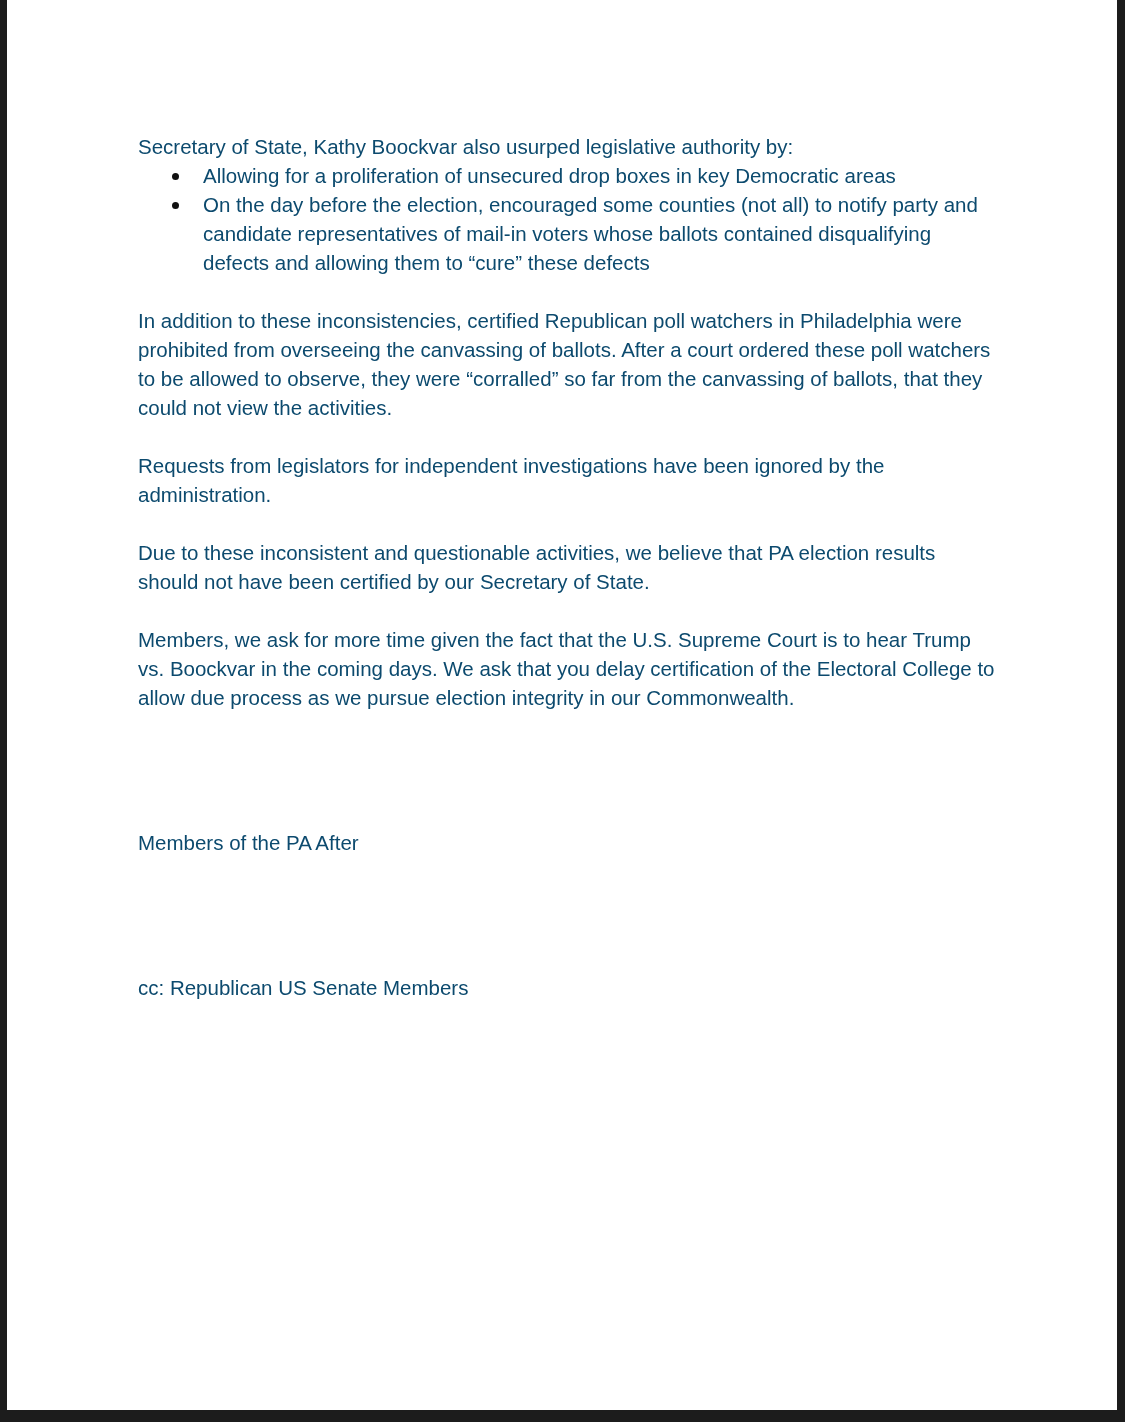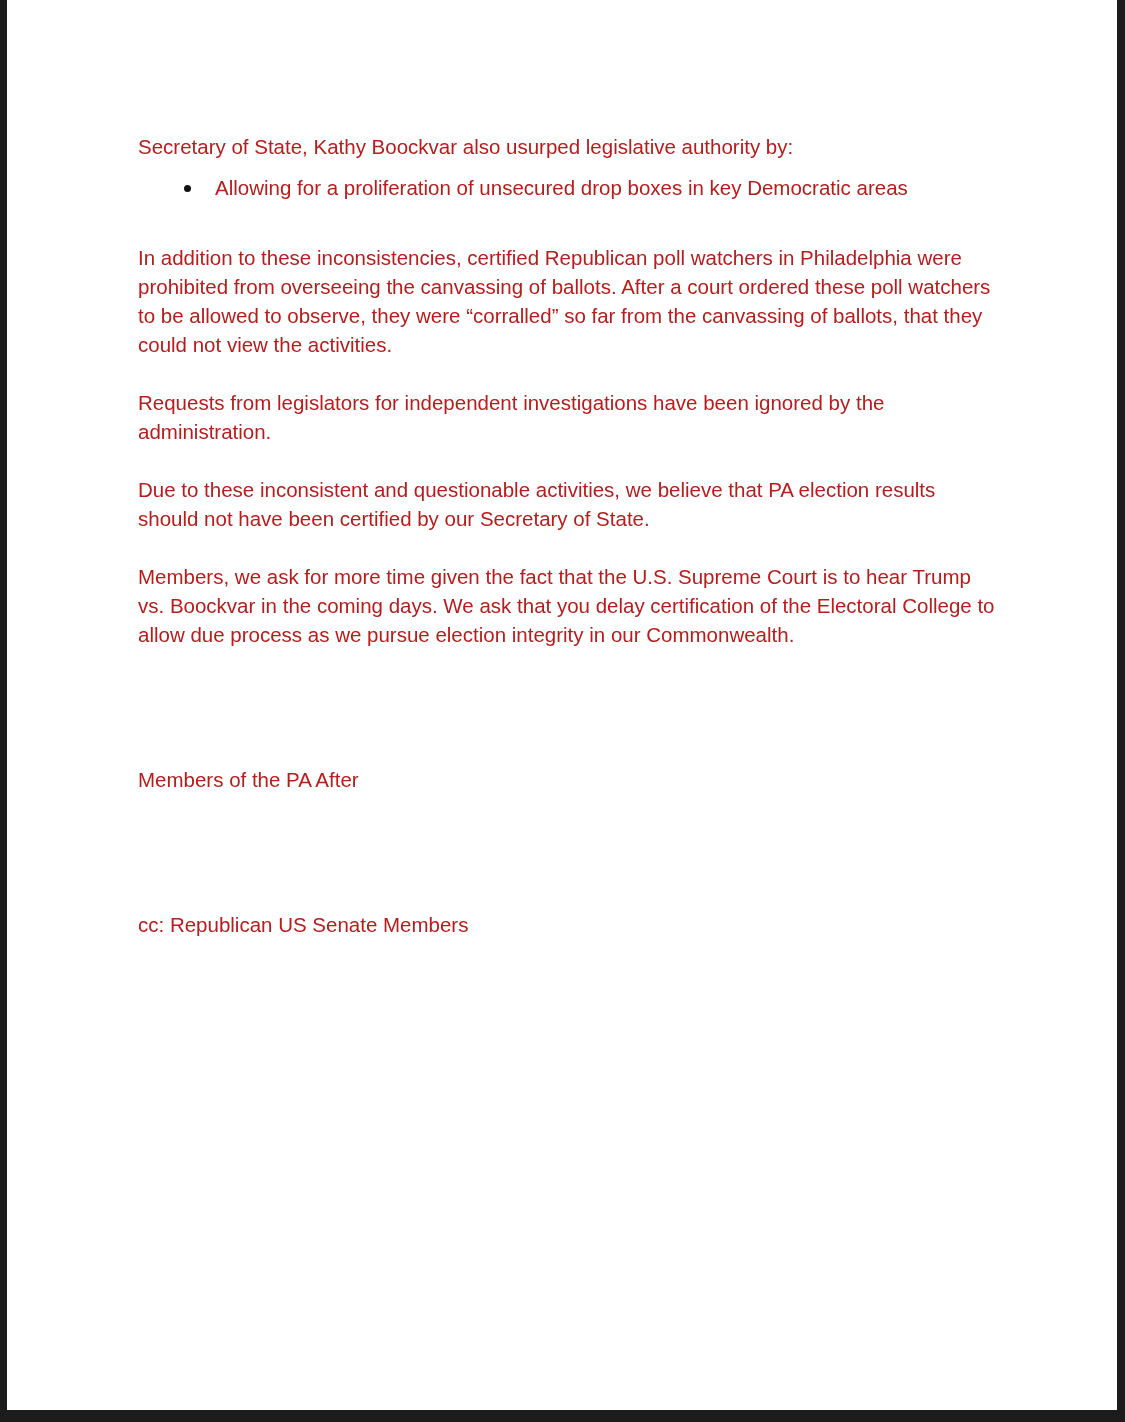--- a/index.html
+++ b/index.html
@@ -20,31 +20,31 @@
       top: 0;
       width: 1110px;
       height: 1410px;
       background: #ffffff;
     }
     .content {
       position: absolute;
       left: 131px;
       top: 132px;
       width: 860px;
-      color: #b91c1c;
+      color: #0c4a6e;
       font-size: 20.5px;
       line-height: 29px;
     }
     p {
       margin: 0;
     }
     .gap { height: 29px; }
     .bullets {
       list-style: none;
-      margin: 12px;
+      margin: 0;
       padding: 0;
     }
     .bullets li {
       position: relative;
       padding-left: 65px;
     }
     .bullets li .dot {
       position: absolute;
       left: 34px;
       top: 12px;
@@ -60,20 +60,24 @@
 <body>
 
 <div class="page">
   <div class="content">
     <p>Secretary of State, Kathy Boockvar also usurped legislative authority by:</p>
     <ul class="bullets">
       <li>
         <span class="dot"></span>
         <span>Allowing for a proliferation of unsecured drop boxes in key Democratic areas</span>
       </li>
+      <li>
+        <span class="dot"></span>
+        <span>On the day before the election, encouraged some counties (not all) to notify party and candidate representatives of mail-in voters whose ballots contained disqualifying defects and allowing them to “cure” these defects</span>
+      </li>
     </ul>
     <div class="gap"></div>
     <p>In addition to these inconsistencies, certified Republican poll watchers in Philadelphia were prohibited from overseeing the canvassing of ballots.  After a court ordered these poll watchers to be allowed to observe, they were “corralled” so far from the canvassing of ballots, that they could not view the activities.</p>
     <div class="gap"></div>
     <p>Requests from legislators for independent investigations have been ignored by the administration.</p>
     <div class="gap"></div>
     <p>Due to these inconsistent and questionable activities, we believe that PA election results should not have been certified by our Secretary of State.</p>
     <div class="gap"></div>
     <p><span class="bold">Members, we ask for more time given the fact that the U.S. Supreme Court is to hear Trump vs. Boockvar in the coming days. We ask that you delay certification of the Electoral College to allow due process as we pursue election integrity in our Commonwealth</span><span>.</span></p>
     <div class="gap"></div>

